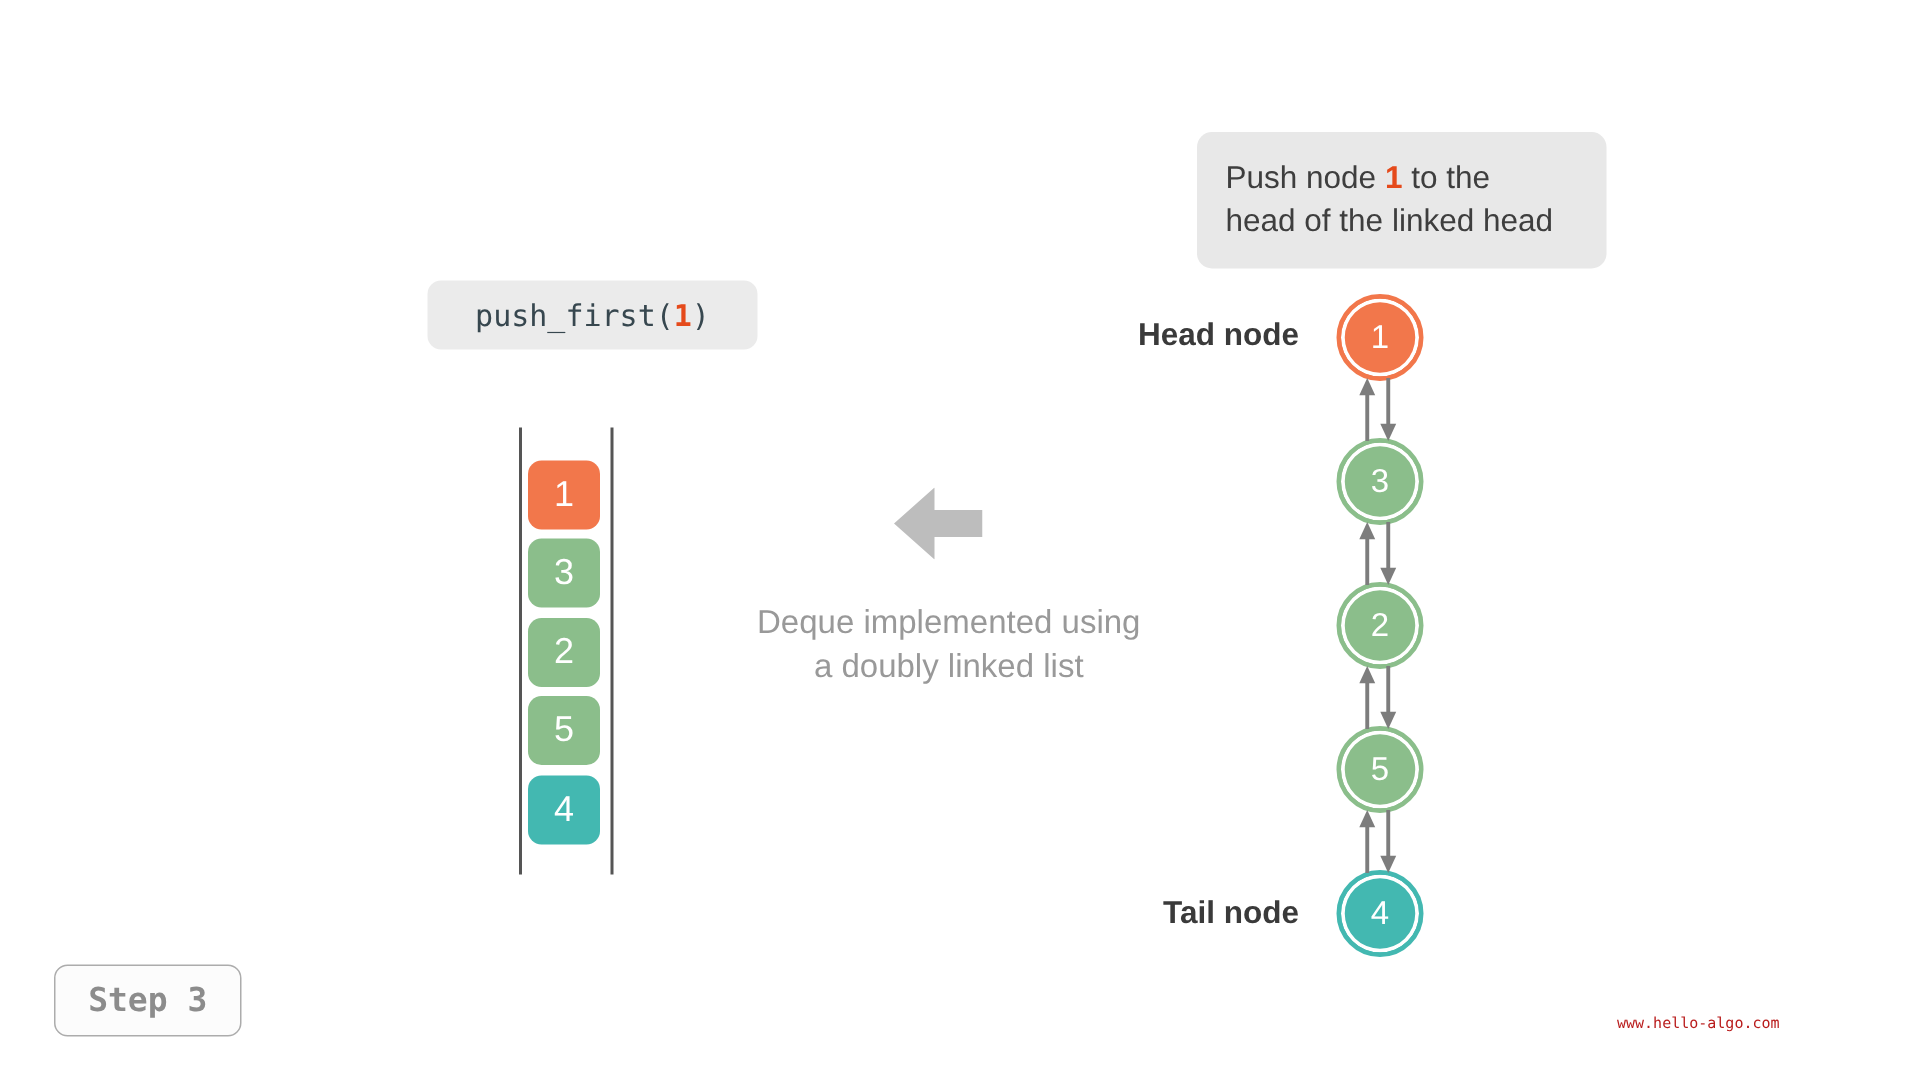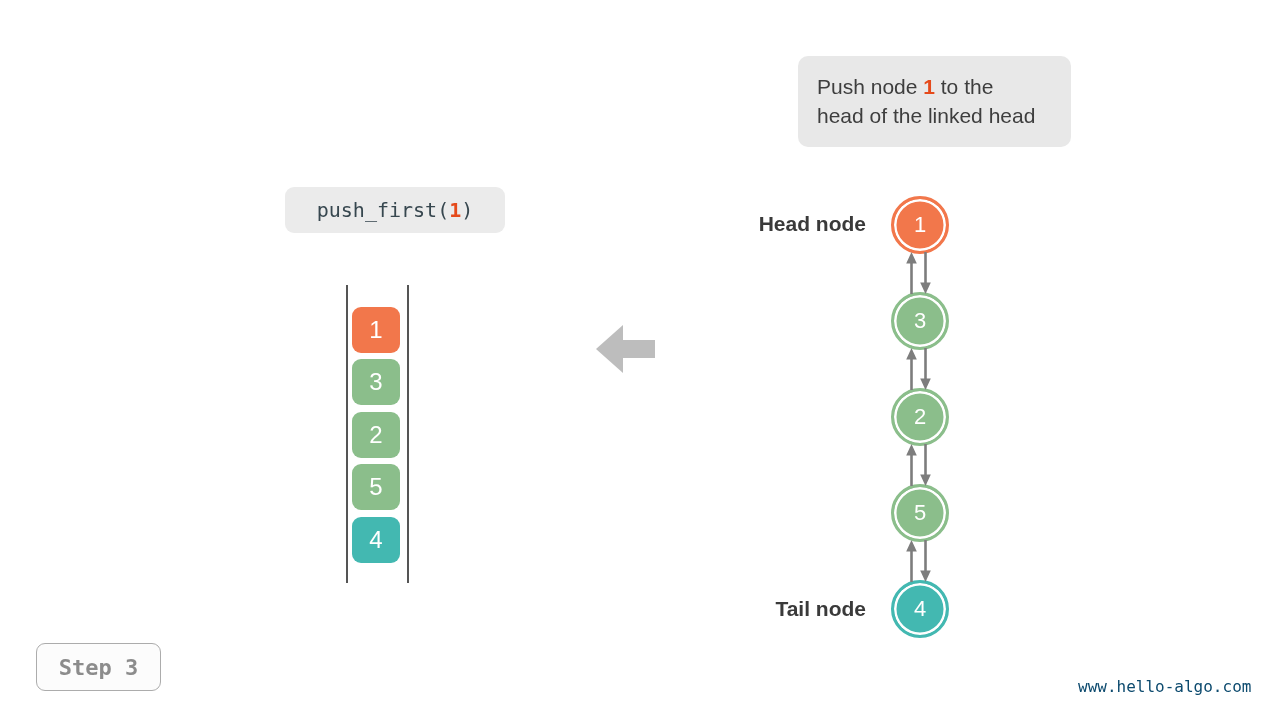--- a/index.html
+++ b/index.html
@@ -2,21 +2,21 @@
 <html><head>
 <meta charset="utf-8">
 <style>
   html,body{margin:0;padding:0;background:#ffffff;}
   .canvas{
     position:relative;width:1280px;height:720px;background:#ffffff;overflow:hidden;
     font-family:"Liberation Sans",sans-serif;
   }
   
   .instruction-box{
-    position:absolute;left:798px;top:56px;width:273px;height:91px;
+    position:absolute;left:798px;top:88px;width:273px;height:91px;
     background:#e8e8e8;border-radius:10px;
     box-sizing:border-box;padding:16px 0 0 19px;
     font-size:21px;line-height:29px;color:#3e3e3e;
   }
   .hl{color:#e54a1b;font-weight:bold;}
   
   .code-box{
     position:absolute;left:285px;top:187px;width:220px;height:46px;
     background:#ebebeb;border-radius:9px;
     display:flex;align-items:center;justify-content:center;
@@ -60,21 +60,21 @@
   
   .step-badge{
     position:absolute;left:36px;top:643px;width:125px;height:48px;
     background:#fcfcfc;border:1.5px solid #acacac;border-radius:9px;
     box-sizing:border-box;display:flex;align-items:center;justify-content:center;
     font-family:"DejaVu Sans Mono",monospace;font-size:22px;font-weight:bold;color:#8c8c8c;
   }
   
   .watermark{
     position:absolute;left:1078px;top:677px;
-    font-family:"DejaVu Sans Mono",monospace;font-size:16px;color:#0c4a6e;
+    font-family:"DejaVu Sans Mono",monospace;font-size:10px;color:#b91c1c;
   }
 </style>
 </head>
 <body>
 
 <div class="canvas">
 
   <div class="instruction-box">
     <span>Push node </span><span class="hl">1</span><span> to the</span><br>
     <span>head of the linked head</span>
@@ -91,20 +91,24 @@
   <div class="cell" style="top:307px" data-color="orange">1</div>
   <div class="cell" style="top:359px" data-color="green">3</div>
   <div class="cell" style="top:412px" data-color="green">2</div>
   <div class="cell" style="top:464px" data-color="green">5</div>
   <div class="cell" style="top:517px" data-color="teal">4</div>
 
   <svg class="block-arrow" width="59" height="48" viewBox="0 0 59 48">
     <polygon points="0,24 27,0 27,15 59,15 59,33 27,33 27,48" fill="#bdbdbd"></polygon>
   </svg>
 
+  <div class="caption">
+    <span>Deque implemented using</span><br>
+    <span>a doubly linked list</span>
+  </div>
 
   <div class="side-label" style="top:597px">Tail node</div>
   <div class="side-label" style="top:212px">Head node</div>
 
   <div class="node" style="top:196px" data-color="orange">1</div>
   <div class="node" style="top:292px" data-color="green">3</div>
   <div class="node" style="top:388px" data-color="green">2</div>
   <div class="node" style="top:484px" data-color="green">5</div>
   <div class="node" style="top:580px" data-color="teal">4</div>
 

